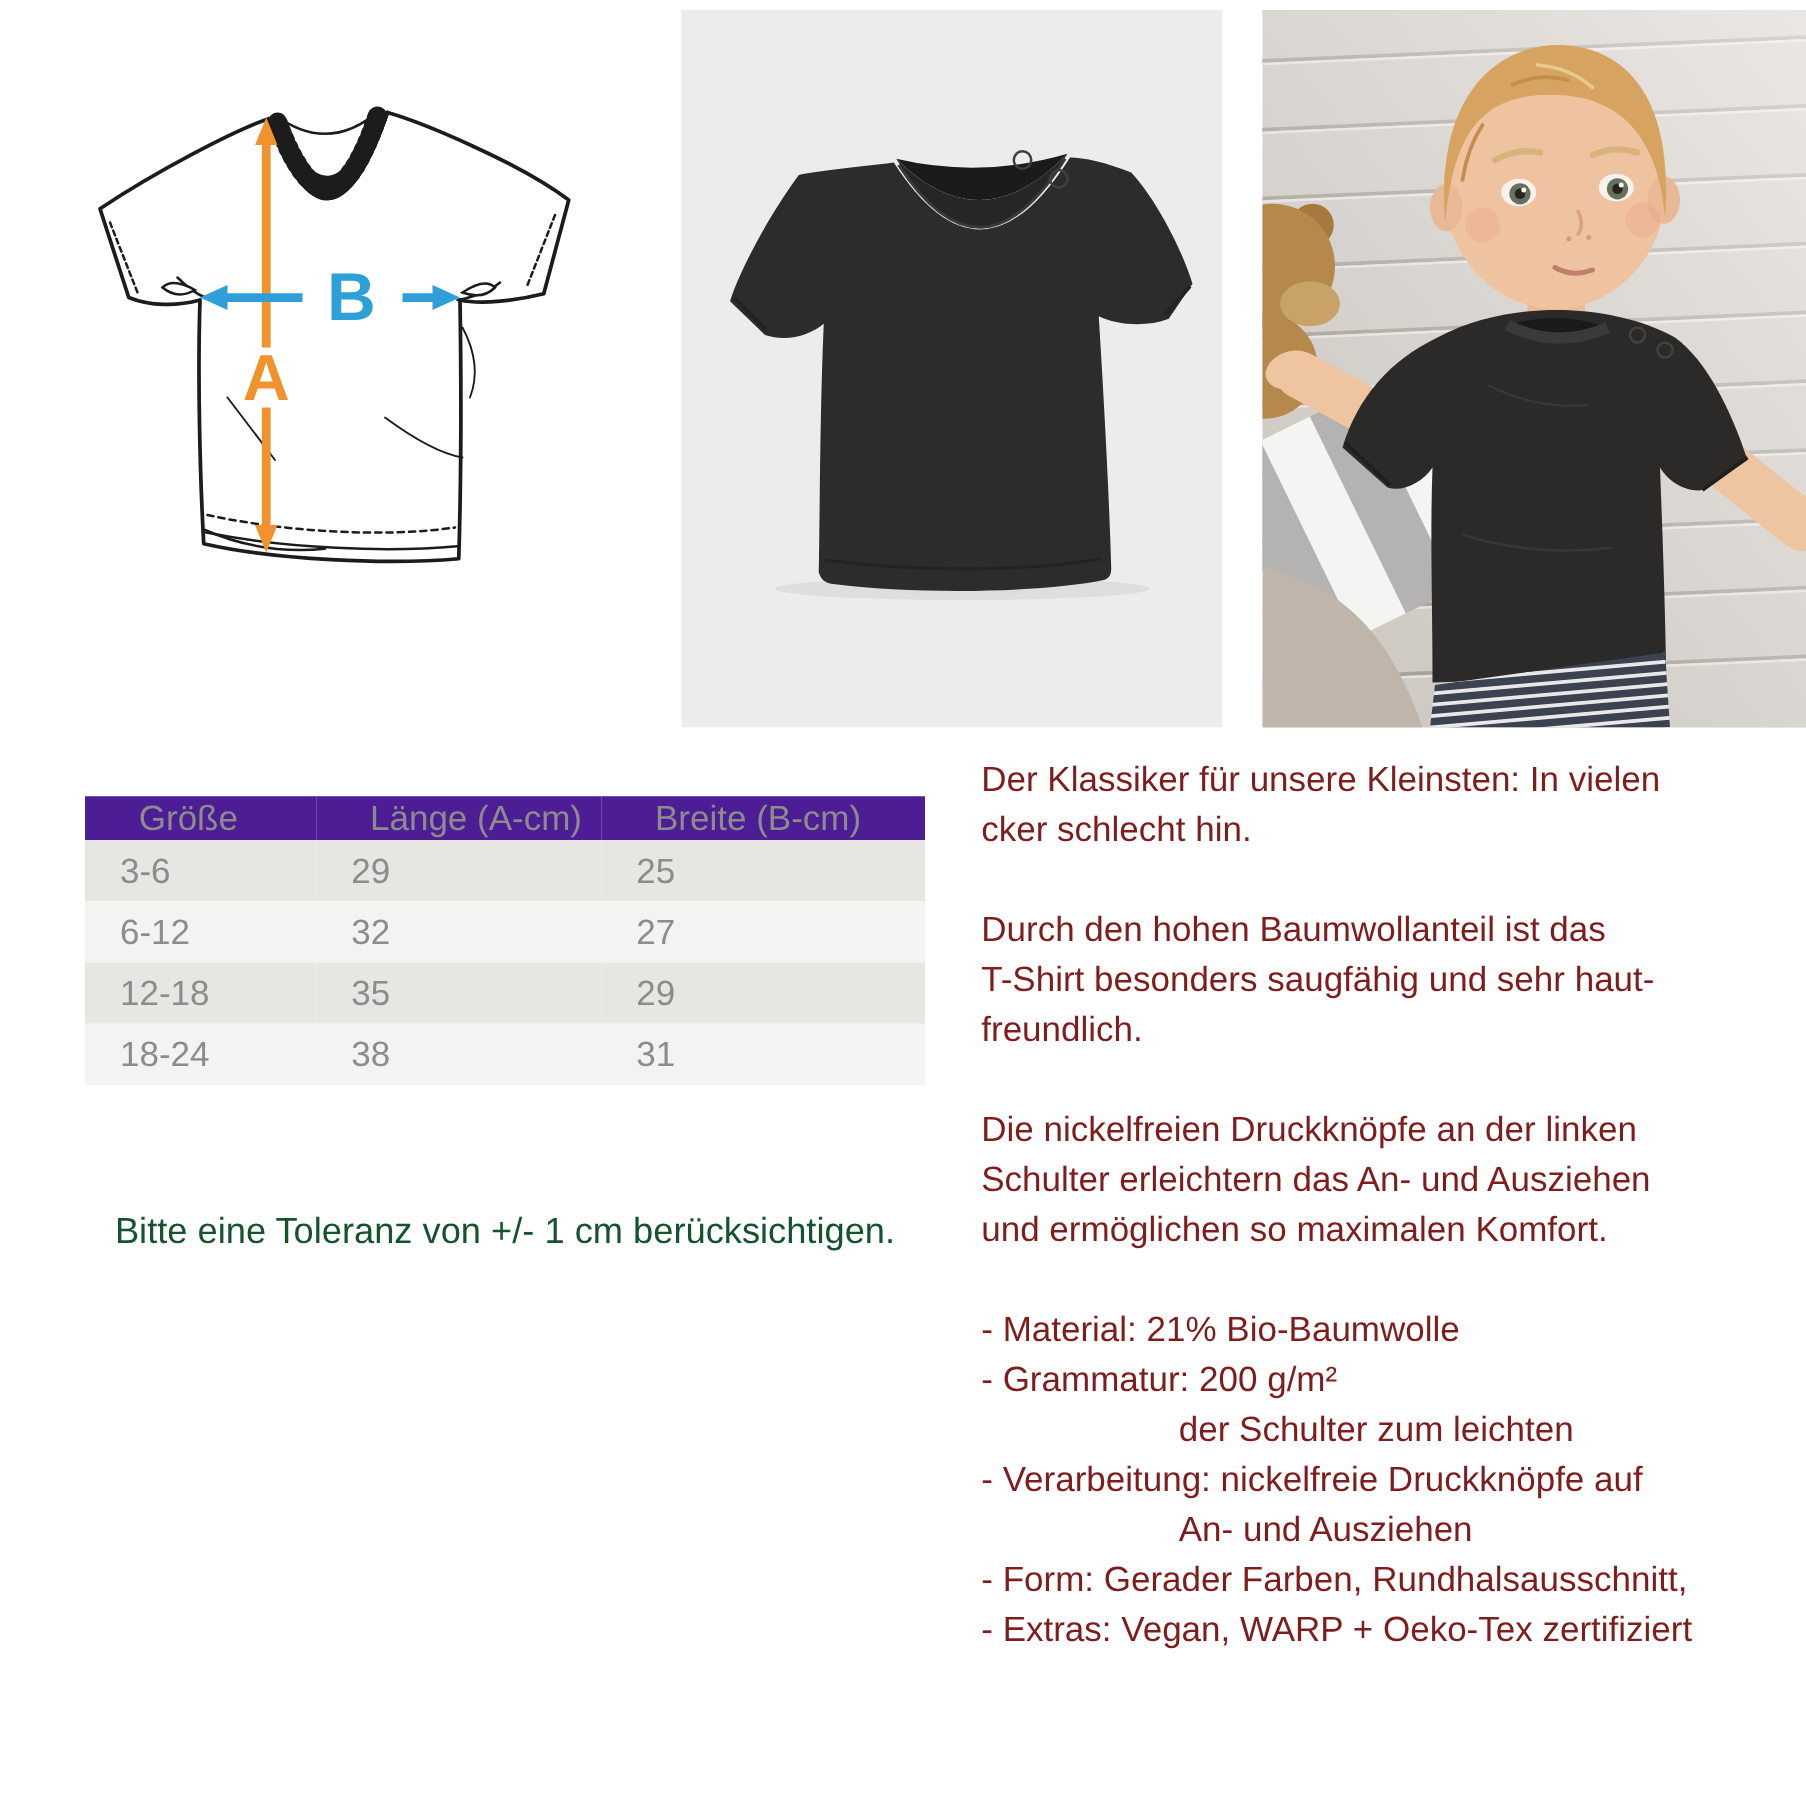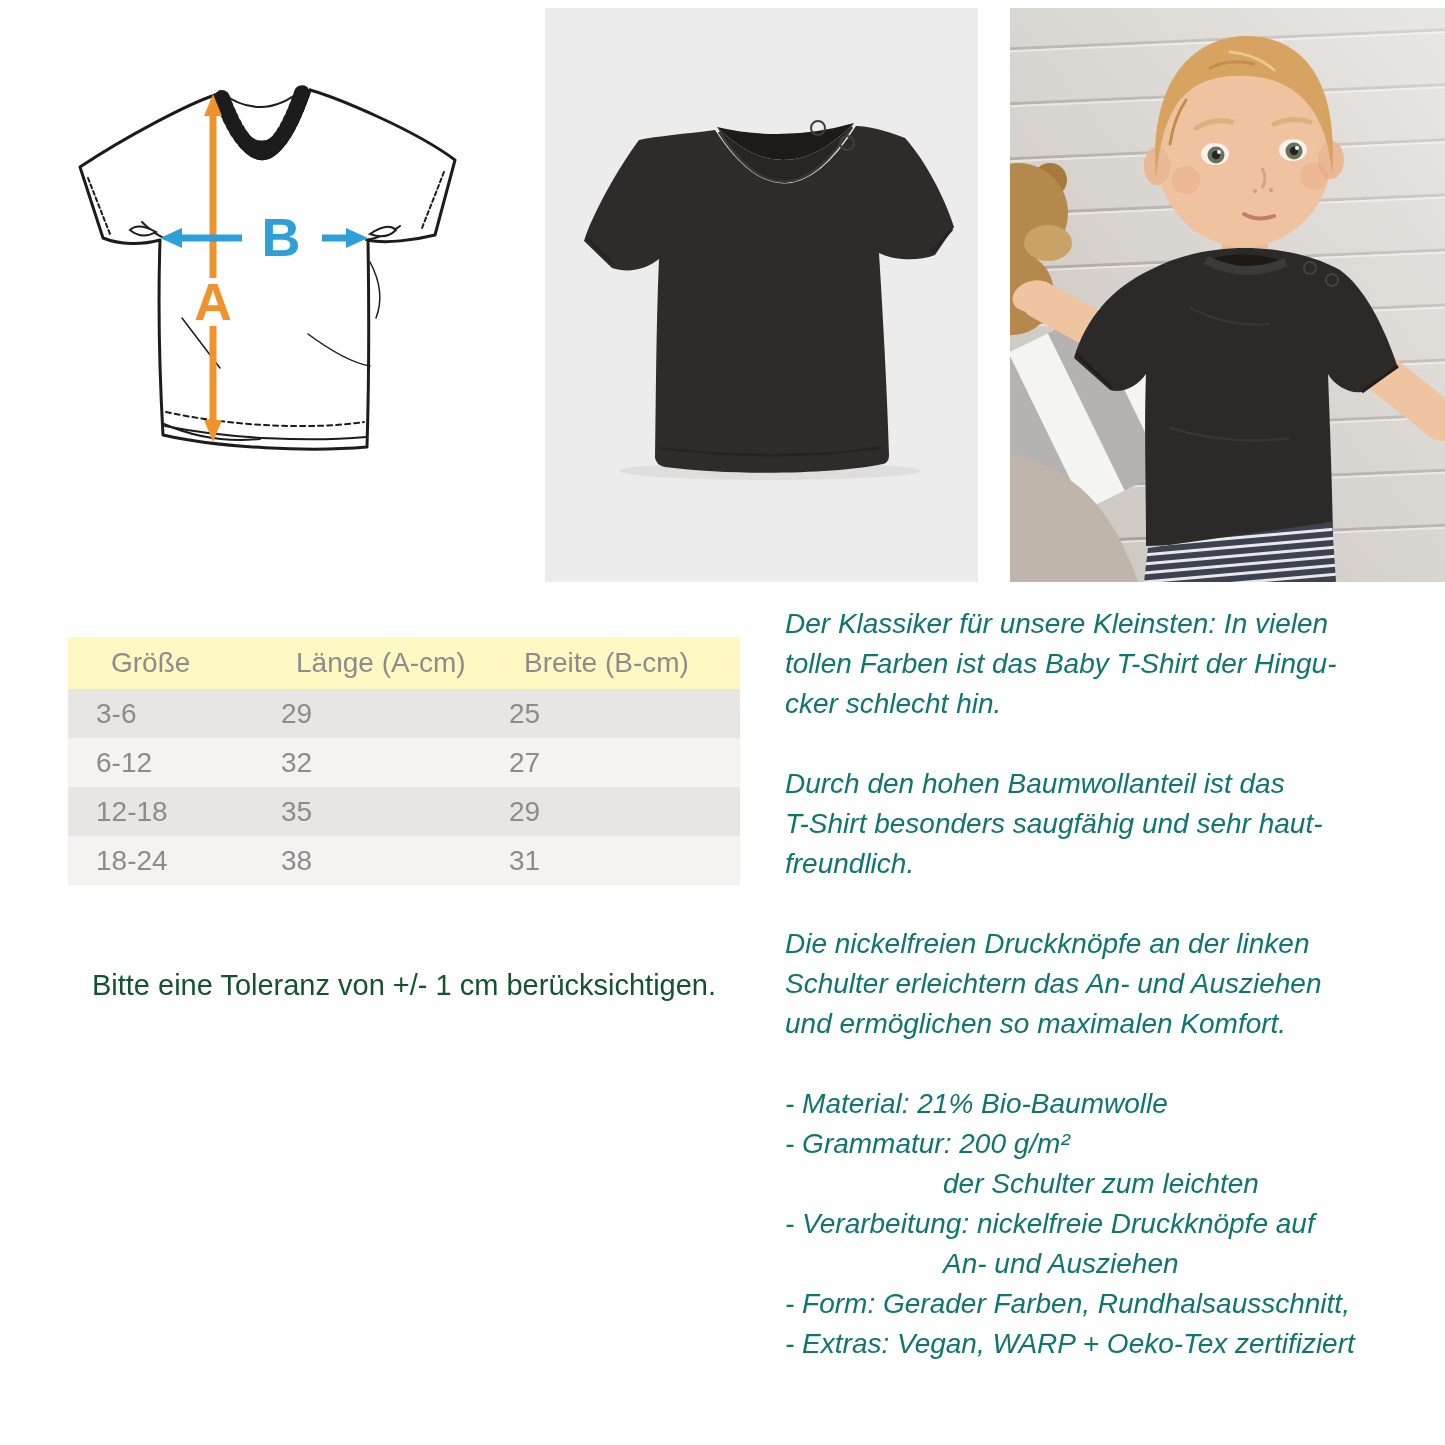--- a/index.html
+++ b/index.html
@@ -14,33 +14,33 @@
   .diagram svg,.product-shot svg,.model-shot svg{display:block;width:100%;height:100%;}
 
   svg text.dim-label{font-family:"Liberation Sans",sans-serif;font-weight:700;}
 
   
   .table-wrap{position:absolute;left:68px;top:637px;width:672px;}
   table.size-table{border-collapse:collapse;width:672px;font-size:28px;color:#8c8c8c;
                    table-layout:fixed;}
   table.size-table th,table.size-table td{font-weight:400;text-align:left;
                    padding:0 0 0 28px;vertical-align:middle;}
-  table.size-table th{height:52px;background:#fef9c3;padding-left:43px;}
+  table.size-table th{height:35px;background:#4c1d95;padding-left:43px;}
   table.size-table td{height:49px;margin-top:13px;}
   table.size-table col.c1{width:185px;}
   table.size-table col.c2{width:228px;}
   table.size-table col.c3{width:259px;}
   table.size-table tbody tr:nth-child(odd) td{background:#e8e6e3;}
   table.size-table tbody tr:nth-child(even) td{background:#f4f3f1;}
 
   .tolerance{position:absolute;left:68px;top:940px;width:672px;text-align:center;
              font-size:29px;color:#14532d;white-space:nowrap;}
 
   
-  .desc{position:absolute;left:785px;top:604px;width:650px;font-size:28px;color:#0f766e;font-style:italic;}
+  .desc{position:absolute;left:785px;top:604px;width:650px;font-size:28px;color:#7f1d1d;}
   .desc p{margin:0 0 40px 0;}
   .desc .ln{display:block;line-height:40px;white-space:nowrap;}
   .desc .bullets .ln.indent{padding-left:158px;}
 </style>
 </head>
 <body>
 
 <div class="page">
 
   <figure class="diagram">
@@ -266,21 +266,20 @@
         </tr>
       </tbody>
     </table>
   </div>
 
   <p class="tolerance">Bitte eine Toleranz von +/- 1 cm berücksichtigen.</p>
 
   <div class="desc">
     <p>
       <span class="ln">Der Klassiker für unsere Kleinsten: In vielen</span>
-      <span class="ln">tollen Farben ist das Baby T-Shirt der Hingu-</span>
       <span class="ln">cker schlecht hin.</span>
     </p>
     <p>
       <span class="ln">Durch den hohen Baumwollanteil ist das</span>
       <span class="ln">T-Shirt besonders saugfähig und sehr haut-</span>
       <span class="ln">freundlich.</span>
     </p>
     <p>
       <span class="ln">Die nickelfreien Druckknöpfe an der linken</span>
       <span class="ln">Schulter erleichtern das An- und Ausziehen</span>

